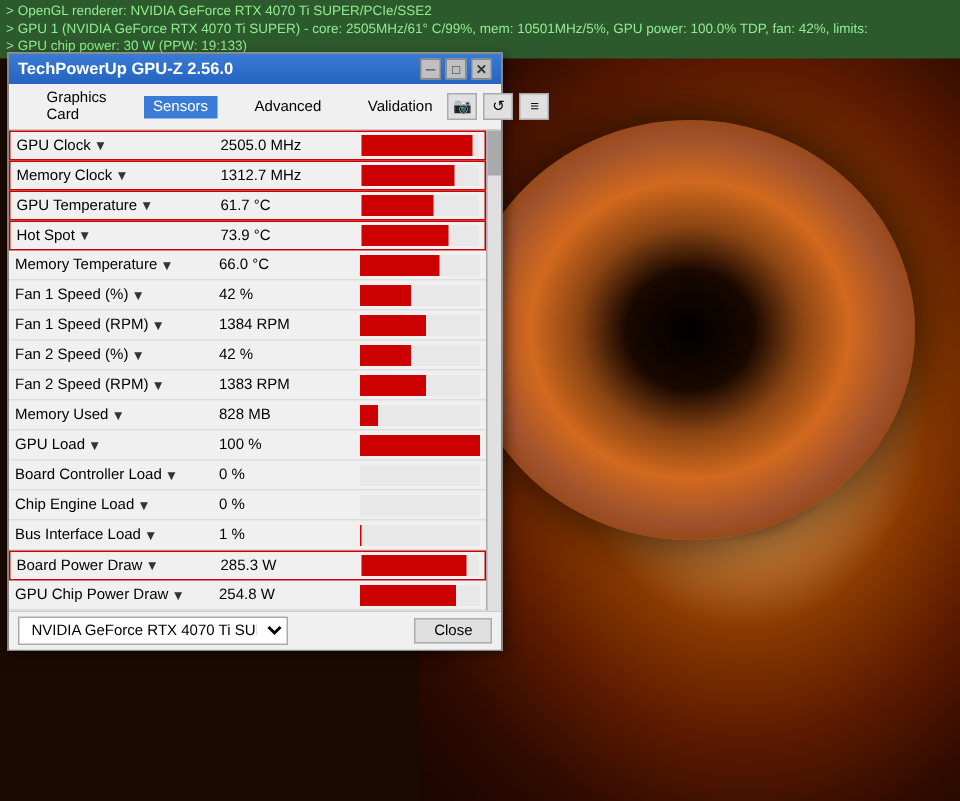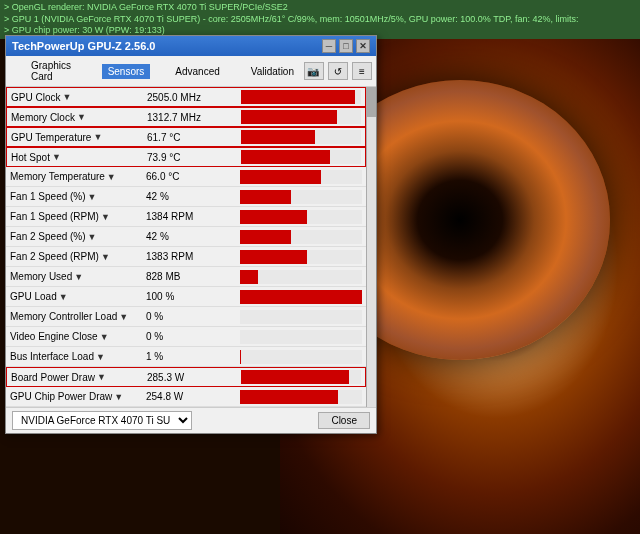--- a/index.html
+++ b/index.html
@@ -46,21 +46,21 @@
       padding: 2px 4px;
       z-index: 10;
       line-height: 1.3;
     }
 
     
     .main-window {
       position: absolute;
       top: 35px;
       left: 5px;
-      width: 372px;
+      width: 330px;
       background: #f0f0f0;
       border: 1px solid #888;
       box-shadow: 2px 2px 8px rgba(0,0,0,0.5);
       z-index: 10;
     }
 
     
     .title-bar {
       background: linear-gradient(to bottom, #3a7bd5, #2563c0);
       color: white;
@@ -369,31 +369,31 @@
       <span>GPU Load</span>
       <span class="sensor-dropdown">▼</span>
     </div>
     <div class="sensor-value">100 %</div>
     <div class="sensor-bar-container">
       <div class="sensor-bar" style="width:100%"></div>
     </div>
   </div>
         <div class="sensor-row">
     <div class="sensor-name">
-      <span>Memory Controller Load</span>
+      <span>Board Controller Load</span>
       <span class="sensor-dropdown">▼</span>
     </div>
     <div class="sensor-value">0 %</div>
     <div class="sensor-bar-container">
       <div class="sensor-bar" style="width:0%"></div>
     </div>
   </div>
         <div class="sensor-row">
     <div class="sensor-name">
-      <span>Video Engine Close</span>
+      <span>Chip Engine Load</span>
       <span class="sensor-dropdown">▼</span>
     </div>
     <div class="sensor-value">0 %</div>
     <div class="sensor-bar-container">
       <div class="sensor-bar" style="width:0%"></div>
     </div>
   </div>
         <div class="sensor-row">
     <div class="sensor-name">
       <span>Bus Interface Load</span>

